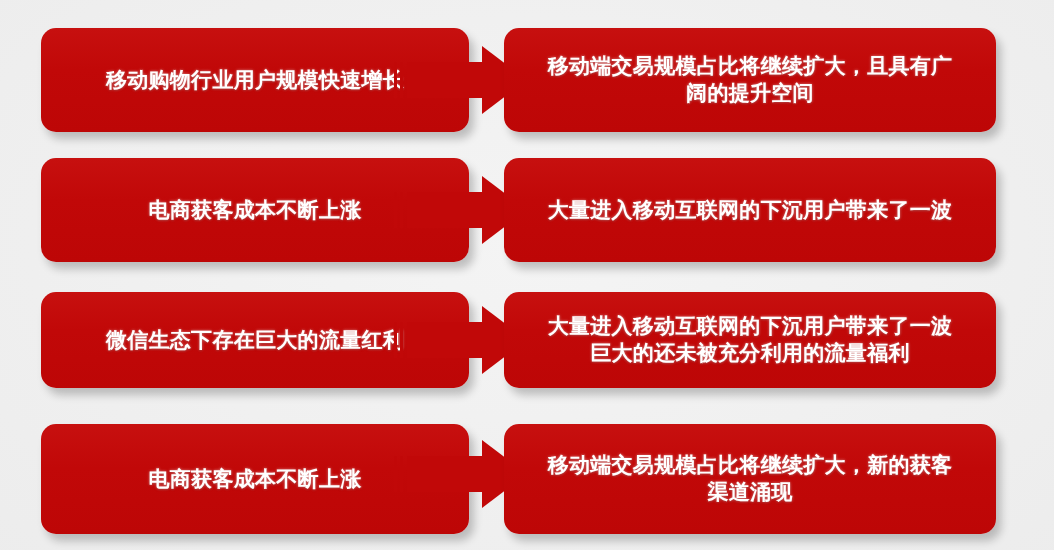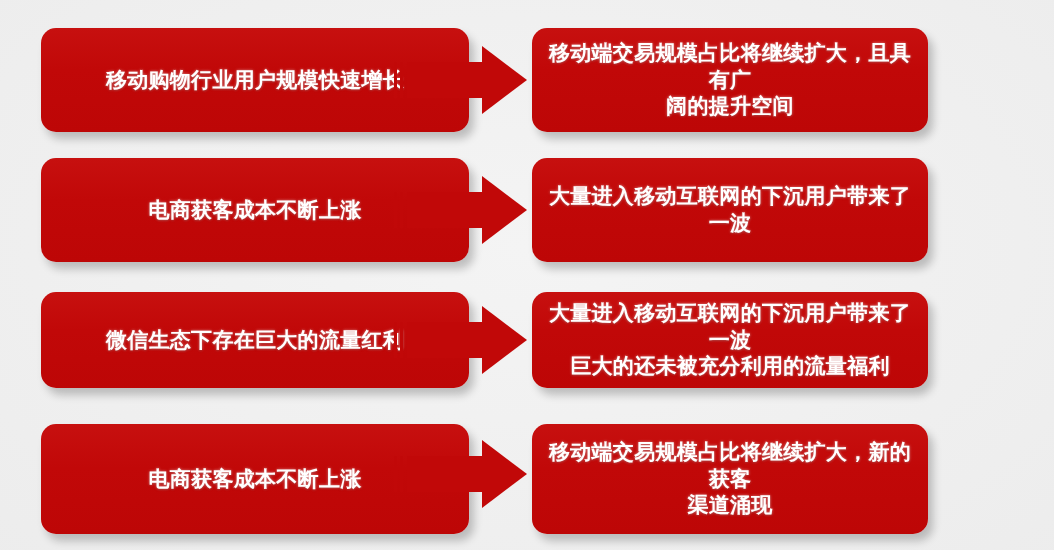--- a/index.html
+++ b/index.html
@@ -42,22 +42,22 @@
     padding: 6px 14px;
   }
 
   .box-left {
     left: 25px;
     width: 428px;
     margin-left: 16px;
   }
 
   .box-right {
-    left: 532px;
-    width: 396px;
+    left: 504px;
+    width: 492px;
   }
 
   .box-text {
     color: #ffffff;
     font-weight: bold;
     font-size: 21px;
     line-height: 1.28;
     text-align: center;
     letter-spacing: 0.3px;
     text-shadow:

